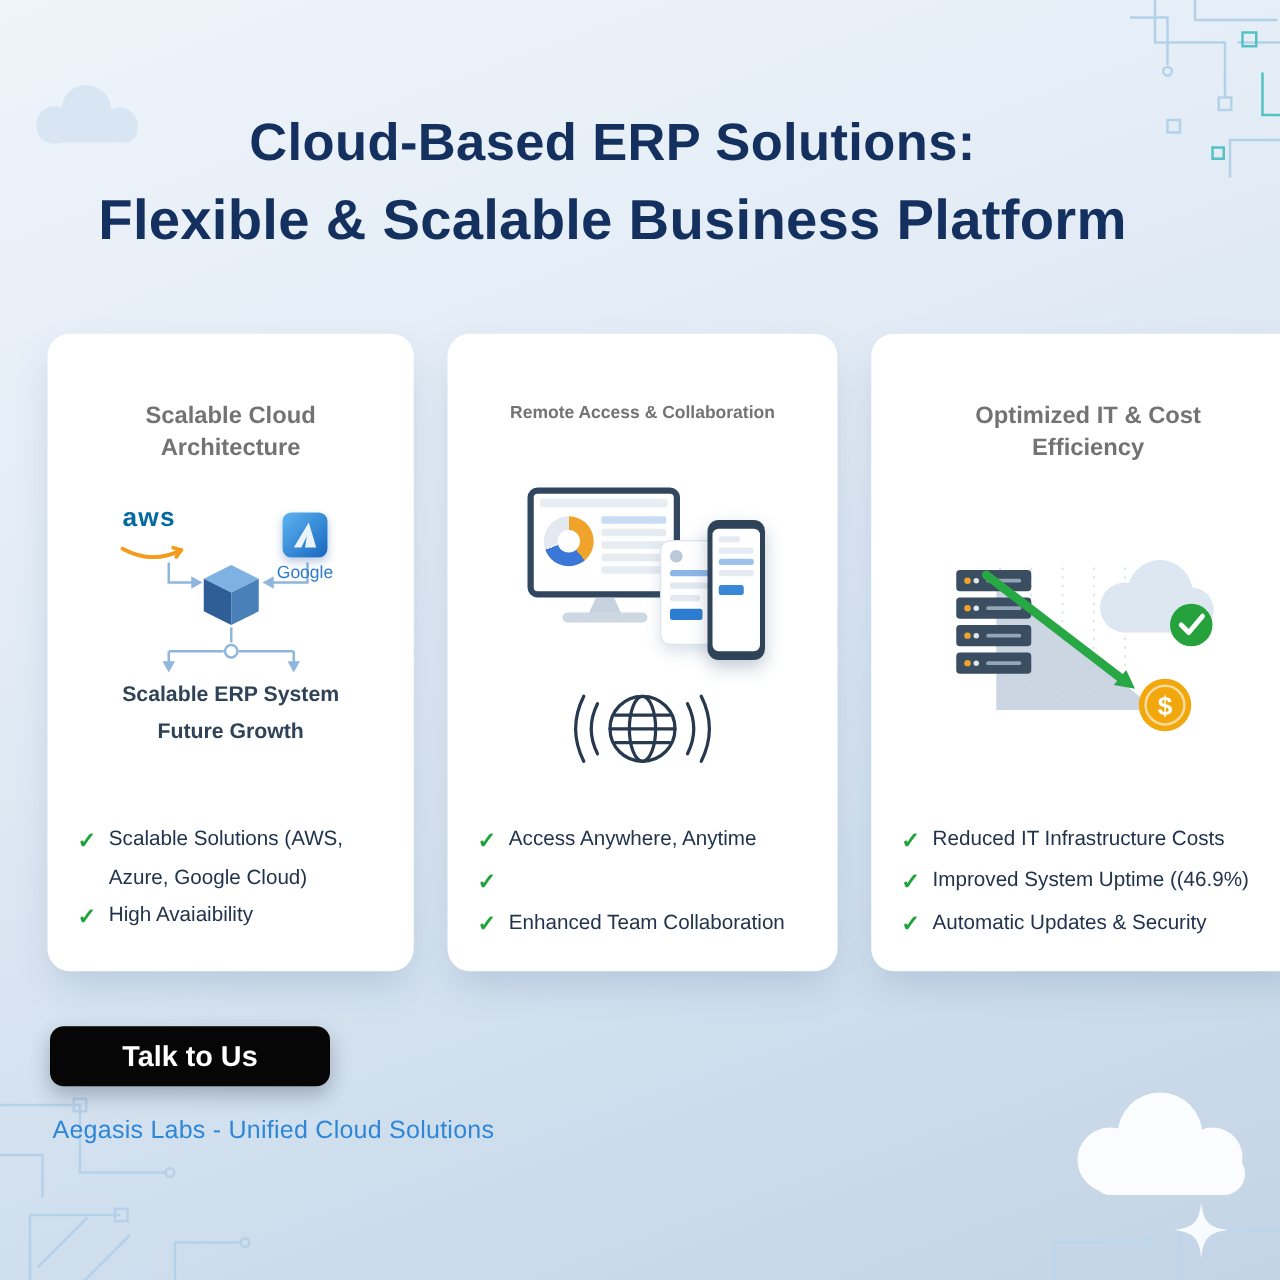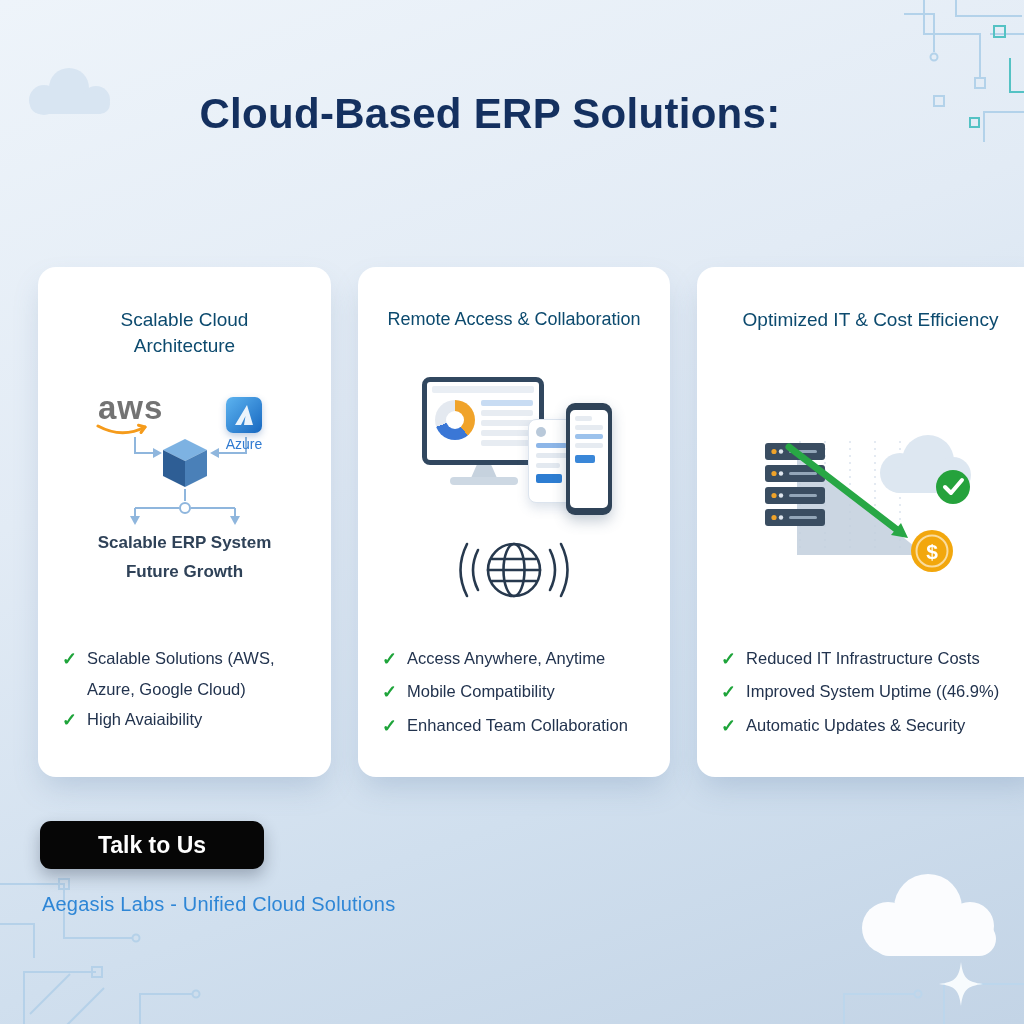--- a/index.html
+++ b/index.html
@@ -16,31 +16,31 @@
   .title { position:absolute; top:90px; left:0; width:980px; text-align:center;
            color:var(--title-navy,#14305f); font-weight:bold; }
   .title .l1 { display:block; font-size:42px; letter-spacing:.3px; }
   .title .l2 { display:block; font-size:45px; margin-top:12px; letter-spacing:.2px; }
 
   
   .cards { position:absolute; top:267px; left:38px; display:flex; gap:27px; }
   .card { background:#fff; border-radius:18px; height:510px; position:relative;
           box-shadow:0 14px 30px -6px rgba(95,125,165,.28); }
   .card.w1 { width:293px; } .card.w2 { width:312px; } .card.w3 { width:347px; }
-  .card-heading { margin-top:40px; min-height:54px; text-align:center; font-size:19px;
-                  font-weight:normal; color:#0c4a6e; line-height:1.35; padding:0 38px; }
-  .card.w2 .card-heading { padding:0 20px; font-size:18px; }
+  .card-heading { margin-top:53px; min-height:54px; text-align:center; font-size:19px;
+                  font-weight:bold; color:#737373; line-height:1.35; padding:0 38px; }
+  .card.w2 .card-heading { padding:0 20px; font-size:14px; }
   .illus { position:relative; height:260px; }
   .bullets { margin-top:22px; padding:0 10px 0 24px; }
   .bullet { display:flex; gap:10px; font-size:16.5px; color:#22334e; line-height:1.85; }
   .bullet .check { color:var(--check-green,#1ea43a); font-weight:bold; font-size:18px; flex:0 0 14px; }
 
   
-  .aws { position:absolute; left:60px; top:30px; font-size:33px; font-weight:bold;
-         color:#737373; letter-spacing:1px; line-height:1; }
+  .aws { position:absolute; left:60px; top:30px; font-size:21px; font-weight:bold;
+         color:#0369a1; letter-spacing:1px; line-height:1; }
   .aws-smile { position:absolute; left:57px; top:62px; }
   .azure-box { position:absolute; left:188px; top:36px; width:36px; height:36px; border-radius:7px;
                background:linear-gradient(135deg,#5db4f0,#1767c0); box-shadow:0 3px 7px rgba(40,90,160,.3); }
   .azure-label { position:absolute; left:182px; top:75px; width:48px; text-align:center;
                  font-size:14px; color:var(--azure-blue,#2f7ad1); }
   .d1 { position:absolute; left:50%; top:0; transform:translateX(-50%); }
   .caption1 { position:absolute; top:172px; width:100%; text-align:center;
               font-size:17px; color:#2f4258;font-weight:bold; }
   .caption1 .c2 { display:block; margin-top:9px; }
 
@@ -146,20 +146,21 @@
     <rect x="26" y="66" width="124" height="34" rx="17"></rect>
   </g>
 </svg>
 
 <svg class="deco" style="right:28px;bottom:6px" width="70" height="62" viewBox="0 0 70 62">
   <path d="M35 6 C37 22 41 26 57 28 C41 30 37 34 35 50 C33 34 29 30 13 28 C29 26 33 22 35 6 Z" fill="#f7fbfd"></path>
 </svg>
 
 <h1 class="title">
   <span class="l1">Cloud-Based ERP Solutions:</span>
+  <span class="l2">Flexible &amp; Scalable Business Platform</span>
 </h1>
 
 <div class="cards">
 
   <div class="card w1">
     <div class="card-heading">Scalable Cloud Architecture</div>
     <div class="illus">
       <svg class="d1" width="292" height="260" viewBox="0 0 292 260">
         <g stroke="#8fb6dd" stroke-width="2" fill="none">
           <path d="M96 76 V92 H116"></path>
@@ -186,21 +187,21 @@
       <span class="aws">aws</span>
       <svg class="aws-smile" width="56" height="16" viewBox="0 0 56 16">
         <path d="M3 3 Q 27 16 50 4" stroke="#f59b1b" stroke-width="3" fill="none" stroke-linecap="round"></path>
         <path d="M50 4 L43.5 2.2 M50 4 L46 9.5" stroke="#f59b1b" stroke-width="3" fill="none" stroke-linecap="round"></path>
       </svg>
       <div class="azure-box">
         <svg width="36" height="36" viewBox="0 0 36 36">
           <path d="M21 8 L9 28 h6 l4.5 -9 L18 28 h9 Z" fill="#ffffff" opacity="0.9"></path>
         </svg>
       </div>
-      <span class="azure-label">Azure</span>
+      <span class="azure-label">Google</span>
       <div class="caption1">
         <span class="c1">Scalable ERP System</span>
         <span class="c2">Future Growth</span>
       </div>
     </div>
     <div class="bullets">
       <div class="bullet">
         <span class="check">✓</span>
         <span class="btext">Scalable Solutions (AWS, Azure, Google Cloud)</span>
       </div>
@@ -257,21 +258,20 @@
         </g>
       </svg>
     </div>
     <div class="bullets">
       <div class="bullet">
         <span class="check">✓</span>
         <span class="btext">Access Anywhere, Anytime</span>
       </div>
       <div class="bullet">
         <span class="check">✓</span>
-        <span class="btext">Mobile Compatibility</span>
       </div>
       <div class="bullet">
         <span class="check">✓</span>
         <span class="btext">Enhanced Team Collaboration</span>
       </div>
     </div>
   </div>
 
   <div class="card w3">
     <div class="card-heading">Optimized IT &amp; Cost Efficiency</div>

